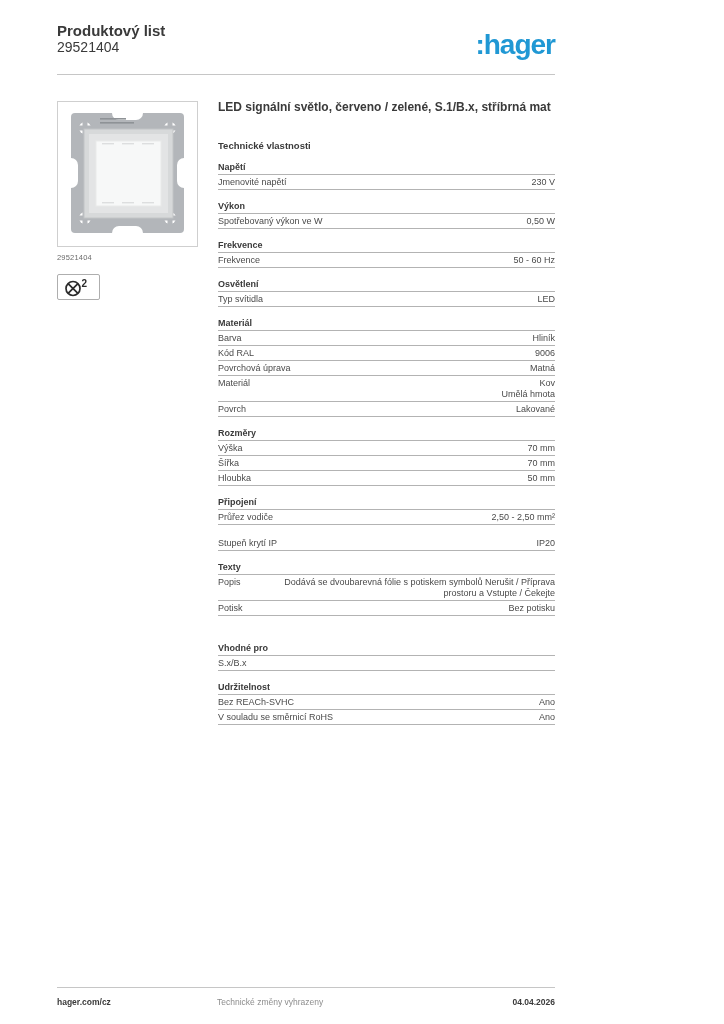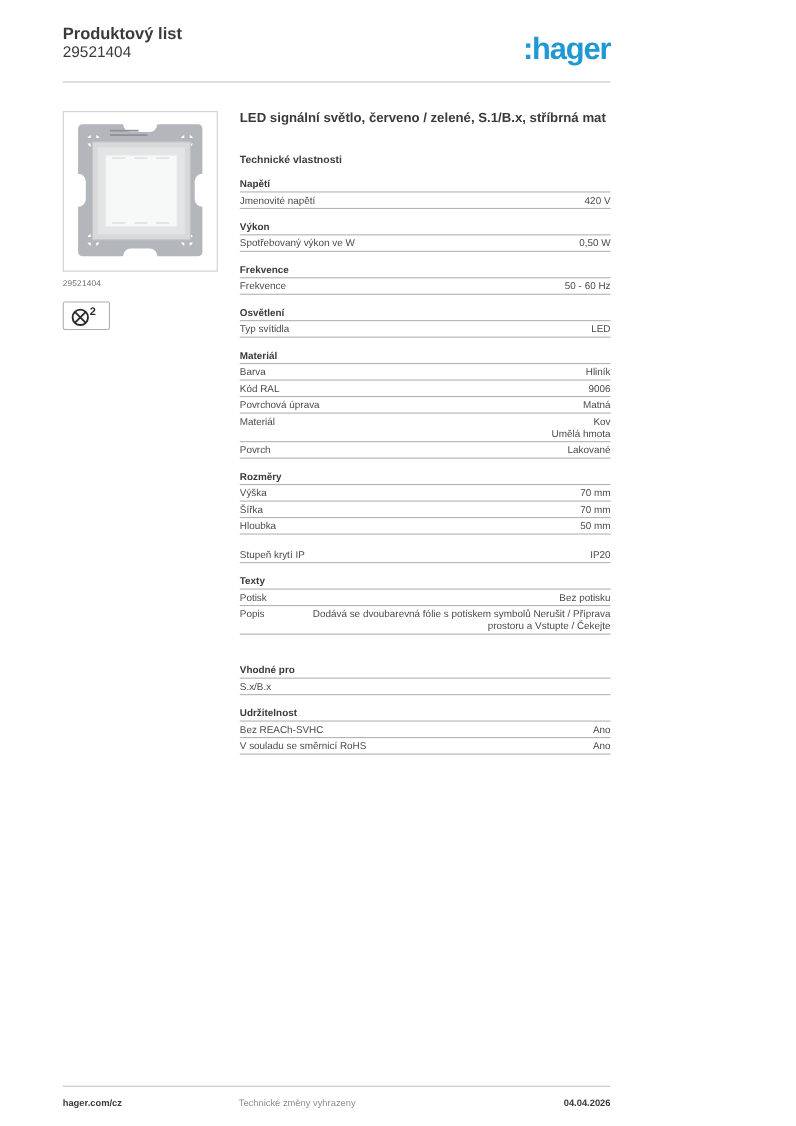--- a/index.html
+++ b/index.html
@@ -118,21 +118,21 @@
     </div>
 
     <div class="right-col">
       <div class="product-title">LED signální světlo, červeno / zelené, S.1/B.x, stříbrná mat</div>
       <div class="tech-heading">Technické vlastnosti</div>
       <div class="sections" id="sections">
           <section class="spec-section">
             <div class="section-title">Napětí</div>
             <div class="spec-row">
               <span class="row-label">Jmenovité napětí</span>
-              <span class="row-value">420 V</span>
+              <span class="row-value">230 V</span>
             </div>
           </section>
           <section class="spec-section">
             <div class="section-title">Výkon</div>
             <div class="spec-row">
               <span class="row-label">Spotřebovaný výkon ve W</span>
               <span class="row-value">0,50 W</span>
             </div>
           </section>
           <section class="spec-section">
@@ -182,34 +182,41 @@
             <div class="spec-row">
               <span class="row-label">Šířka</span>
               <span class="row-value">70 mm</span>
             </div>
             <div class="spec-row">
               <span class="row-label">Hloubka</span>
               <span class="row-value">50 mm</span>
             </div>
           </section>
           <section class="spec-section">
+            <div class="section-title">Připojení</div>
+            <div class="spec-row">
+              <span class="row-label">Průřez vodiče</span>
+              <span class="row-value">2,50 - 2,50 mm²</span>
+            </div>
+          </section>
+          <section class="spec-section">
             <div class="spec-row">
               <span class="row-label">Stupeň krytí IP</span>
               <span class="row-value">IP20</span>
             </div>
           </section>
           <section class="spec-section">
             <div class="section-title">Texty</div>
             <div class="spec-row">
+              <span class="row-label">Popis</span>
+              <span class="row-value">Dodává se dvoubarevná fólie s potiskem symbolů Nerušit / Příprava prostoru a Vstupte / Čekejte</span>
+            </div>
+            <div class="spec-row">
               <span class="row-label">Potisk</span>
               <span class="row-value">Bez potisku</span>
-            </div>
-            <div class="spec-row">
-              <span class="row-label">Popis</span>
-              <span class="row-value">Dodává se dvoubarevná fólie s potiskem symbolů Nerušit / Příprava prostoru a Vstupte / Čekejte</span>
             </div>
           </section>
           <section class="spec-section extra-gap">
             <div class="section-title">Vhodné pro</div>
             <div class="spec-row">
               <span class="row-label">S.x/B.x</span>
               <span class="row-value"></span>
             </div>
           </section>
           <section class="spec-section">

